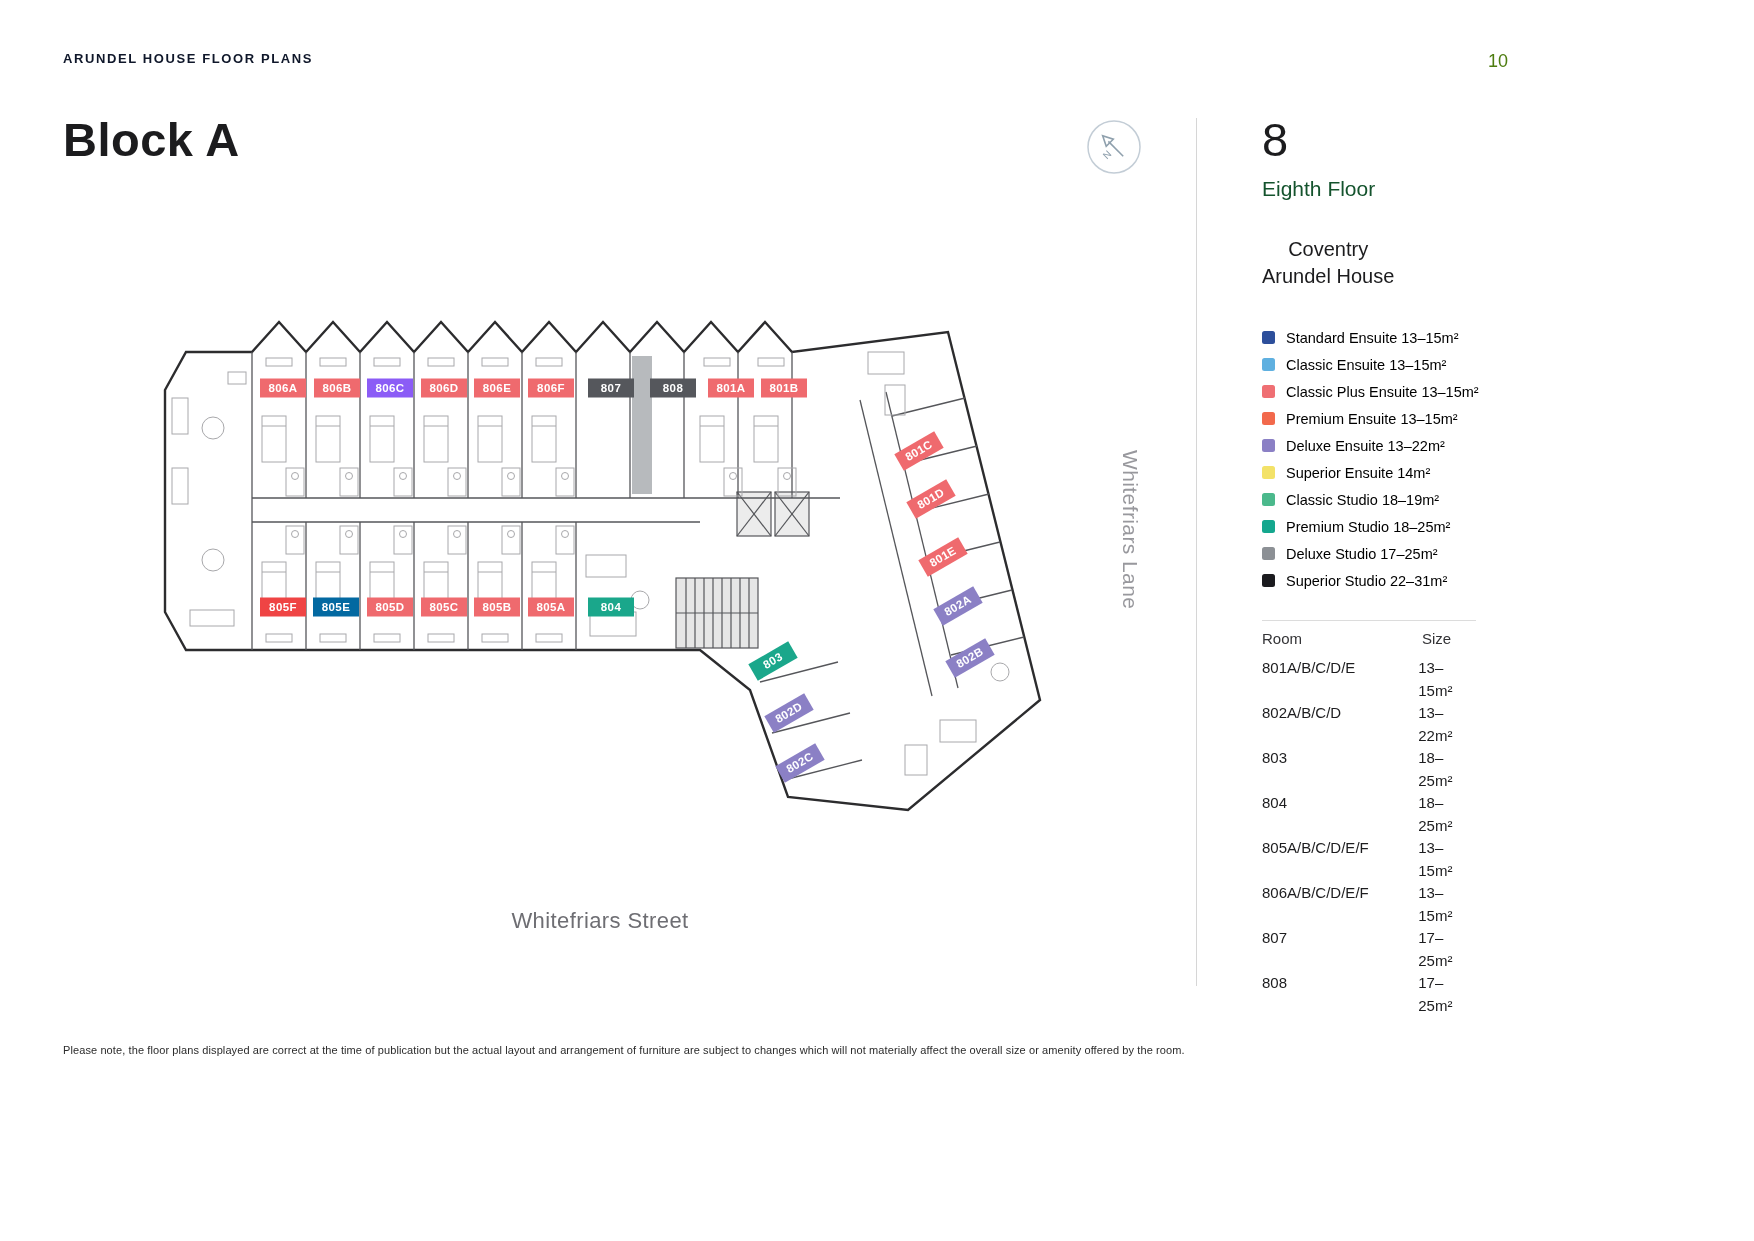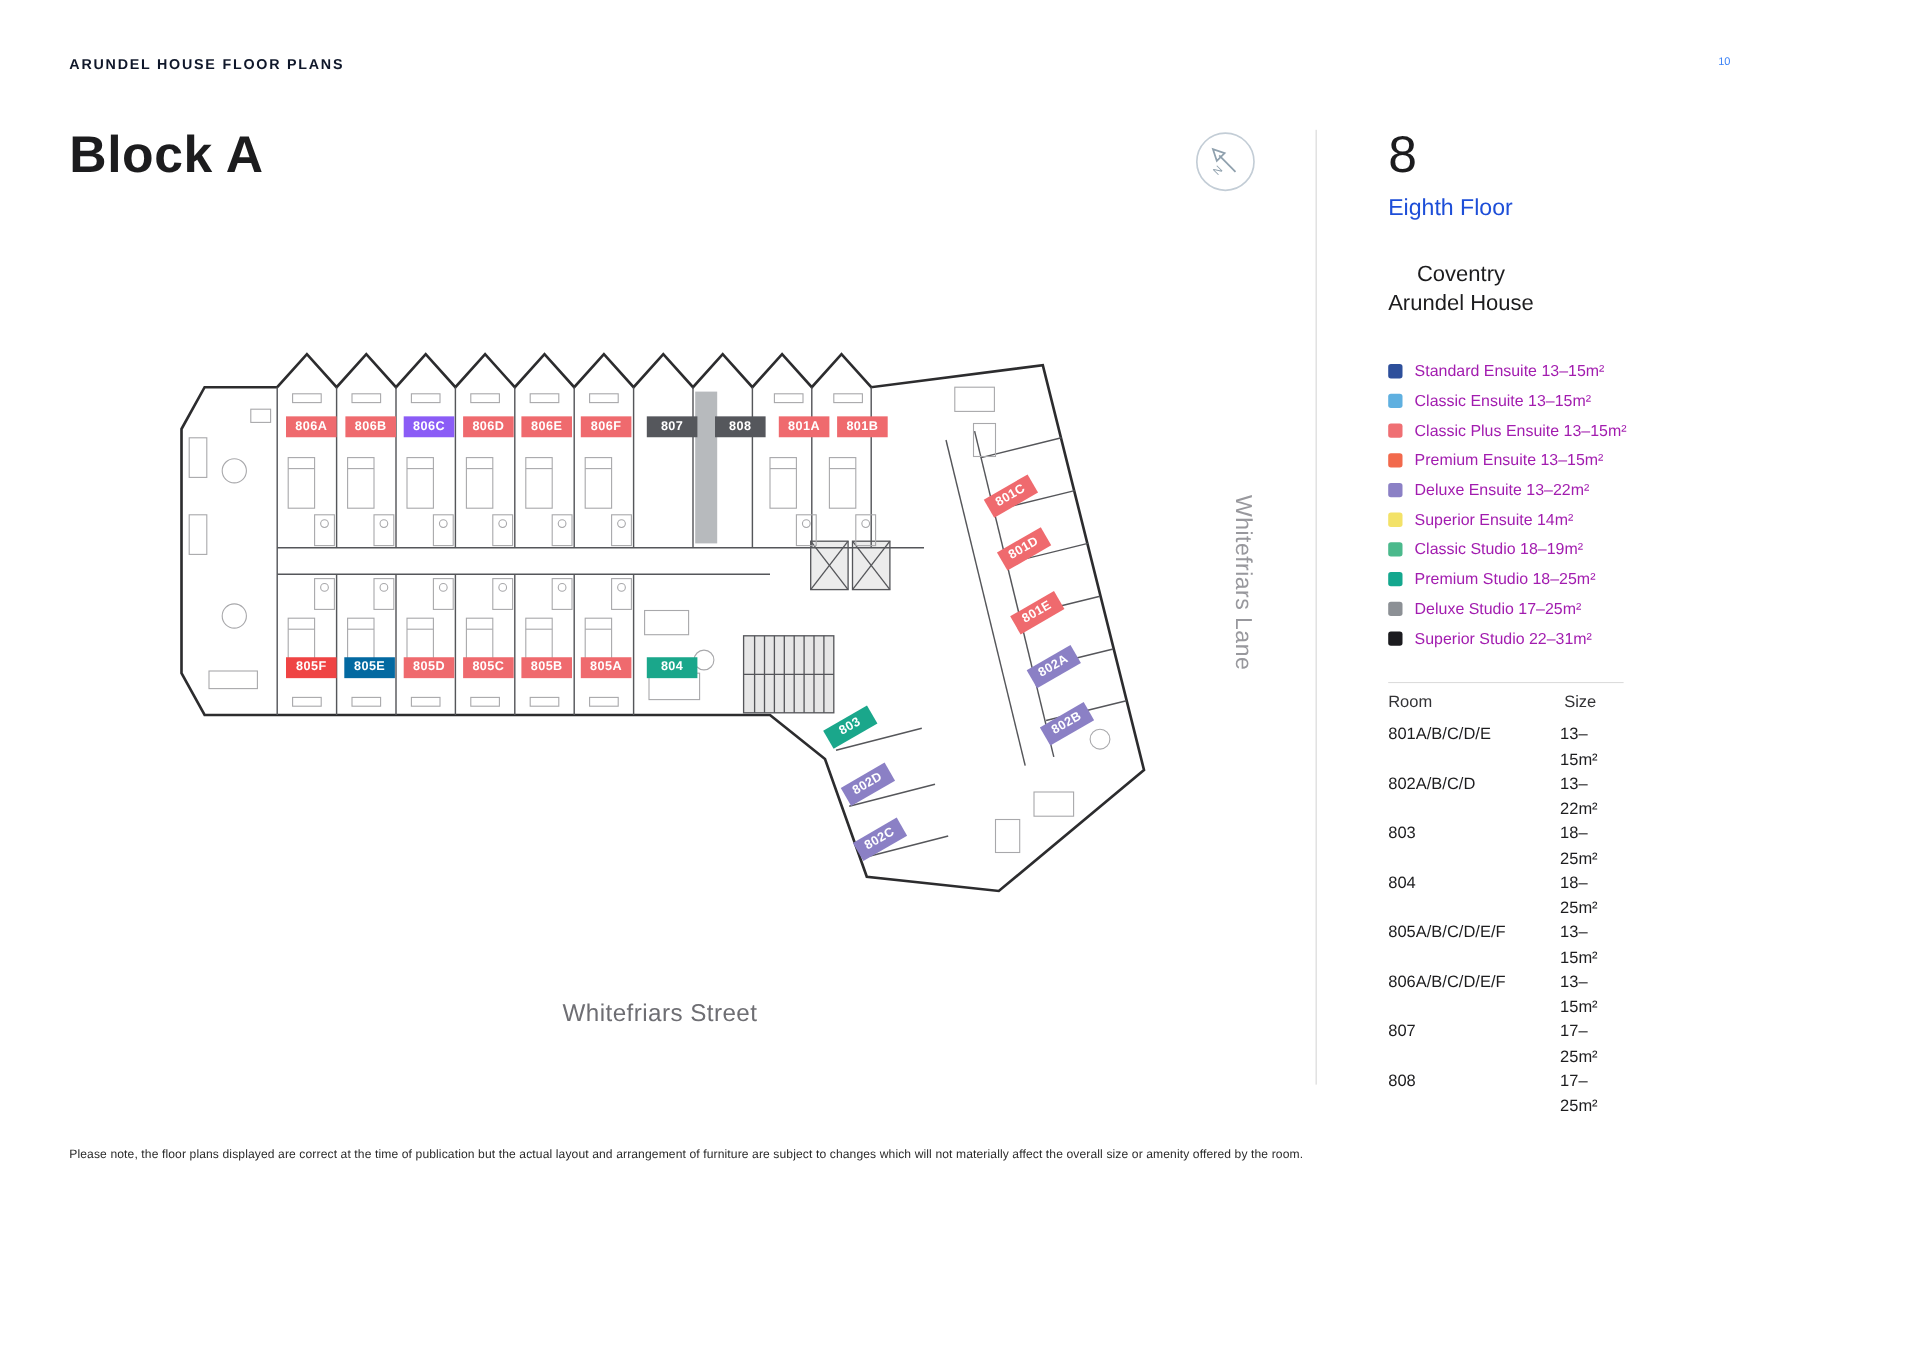--- a/index.html
+++ b/index.html
@@ -2,21 +2,21 @@
 <html><head>
 <meta charset="utf-8">
 <style>
   html,body{margin:0;padding:0;background:#ffffff;}
   .page{position:relative;width:1754px;height:1241px;background:#ffffff;overflow:hidden;
         font-family:"Liberation Sans",sans-serif;color:#1d1d1f;}
 
   
   .doc-title{position:absolute;left:63px;top:51px;font-size:13px;font-weight:700;
              letter-spacing:1.6px;color:#0f172a;}
-  .page-num{position:absolute;left:1562px;top:51px;font-size:10px;color:#3b82f6;}
+  .page-num{position:absolute;left:1488px;top:51px;font-size:18px;color:#4d7c0f;}
 
   .block-title{position:absolute;left:63px;top:112px;margin:0;font-size:47px;font-weight:600;
                letter-spacing:.5px;color:#1c1c1e;}
 
   
   .plan-svg{position:absolute;left:0;top:0;}
   .plan-labels{position:absolute;left:0;top:0;width:100%;height:100%;pointer-events:none;}
   .room-badge{position:absolute;min-width:46px;height:19px;line-height:19px;box-sizing:border-box;
               padding:0 5px;text-align:center;color:#ffffff;font-size:11.5px;font-weight:700;
               letter-spacing:.4px;white-space:nowrap;}
@@ -25,28 +25,28 @@
 
   .street-bottom{position:absolute;left:400px;top:908px;width:400px;text-align:center;
                  font-size:22px;color:#6e6e73;letter-spacing:.4px;}
   .street-lane{position:absolute;left:1118px;top:450px;font-size:21px;color:#98989d;
                letter-spacing:.4px;writing-mode:vertical-rl;}
 
   .vrule{position:absolute;left:1196px;top:118px;width:1px;height:868px;background:#d6d6d6;}
 
   
   .floor-num{position:absolute;left:1262px;top:112px;font-size:47px;font-weight:500;color:#1c1c1e;}
-  .floor-name{position:absolute;left:1262px;top:177px;font-size:21px;font-weight:500;color:#1d4ed8;}
+  .floor-name{position:absolute;left:1262px;top:177px;font-size:21px;font-weight:500;color:#14532d;}
   .location{position:absolute;left:1262px;top:236px;font-size:20px;font-weight:500;
             line-height:27px;color:#1c1c1e;text-align:center;}
 
   .legend{position:absolute;left:1262px;top:324px;}
   .legend-item{display:flex;align-items:center;height:27px;}
   .swatch{width:13px;height:13px;border-radius:2.5px;flex:0 0 13px;margin-right:11px;}
-  .legend-label{font-size:14.5px;color:#a21caf;}
+  .legend-label{font-size:14.5px;color:#000000;}
 
   .room-table{position:absolute;left:1262px;top:620px;width:214px;}
   .thead{display:flex;border-top:1px solid #dcdcdc;padding-top:9px;margin-bottom:10px;
          font-size:15px;color:#333336;}
   .thead span:first-child{width:160px;}
   .trow{display:flex;font-size:15px;line-height:22.5px;color:#1d1d1f;}
   .trow .c1{width:160px;}
 
   .note{position:absolute;left:63px;top:1044px;font-size:11px;color:#2b2b2b;letter-spacing:.1px;}
 </style>

